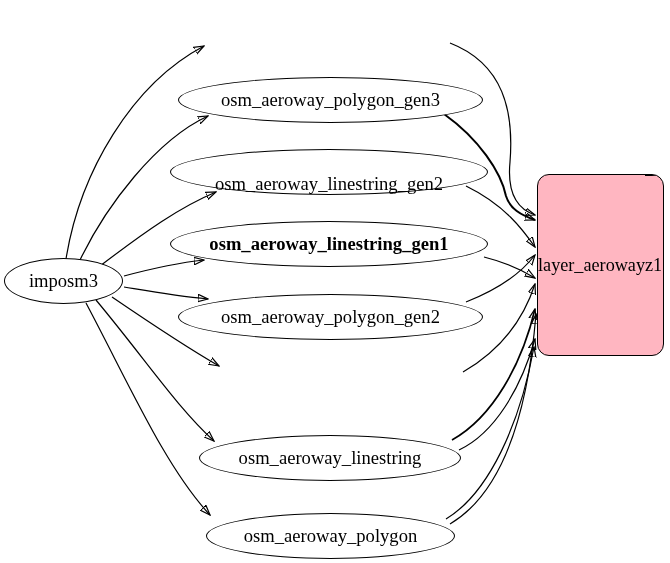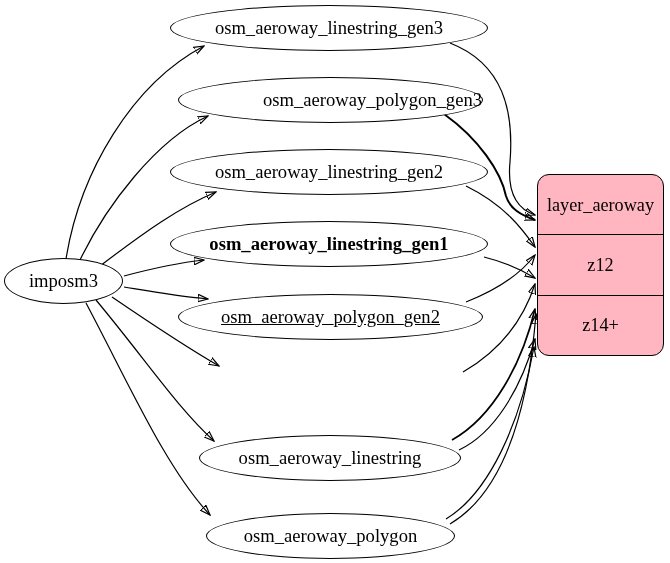--- a/index.html
+++ b/index.html
@@ -12,32 +12,32 @@
   .edges path.thick{stroke-width:2px;}
   .edges path.semithick{stroke-width:1.7px;}
   .node{
     position:absolute;z-index:2;box-sizing:border-box;background:#ffffff;
     border:1.4px solid #000;border-radius:50%;
     display:flex;align-items:center;justify-content:center;
     font-size:18.6px;line-height:1;white-space:nowrap;
   }
   .n-src{left:4px;  top:258px;width:119px;height:46px;justify-content:center;}
   .n1   {left:170px;top:5px;  width:318px;height:46px;}
-  .n2   {left:178px;top:77px; width:305px;height:46px;justify-content:flex-end;}
-  .n3   {left:170px;top:149px;width:318px;height:46px;}
+  .n2   {left:178px;top:77px; width:305px;height:46px;}
+  .n3   {left:170px;top:149px;width:318px;height:46px;align-items:flex-end;}
   .n4   {left:170px;top:221px;width:318px;height:46px;font-weight:bold;}
-  .n5   {left:178px;top:294px;width:305px;height:46px;text-decoration:underline;}
+  .n5   {left:178px;top:294px;width:305px;height:46px;}
   .n6   {left:178px;top:369px;width:305px;height:46px;}
   .n7   {left:199px;top:435px;width:262px;height:46px;}
   .n8   {left:206px;top:513px;width:249px;height:46px;}
   .record{
     position:absolute;z-index:2;box-sizing:border-box;
     left:537px;top:174px;width:127px;height:182px;
     border:1.6px solid #000;border-radius:12px;
-    display:flex;flex-direction:column;overflow:hidden;
+    display:flex;flex-direction:row;overflow:hidden;
     font-size:18.2px;
   }
   .record-row{
     flex:1 1 0;display:flex;align-items:center;justify-content:center;
     line-height:1;white-space:nowrap;
   }
   .record-row + .record-row{border-top:1.4px solid #000;}
 </style>
 </head>
 <body>
@@ -69,23 +69,20 @@
     <path class="semithick" marker-end="url(#ah)" d="M452,440 C493,417 522,364 535,309"></path>
     <path marker-end="url(#ah)" d="M450,524 C509,489 529,398 536,314"></path>
     <path marker-end="url(#ah)" d="M459,450 C495,433 521,388 535,339"></path>
     <path marker-end="url(#ah)" d="M446,519 C489,493 520,424 534,347"></path>
   </svg>
 
   <div class="node n-src">
     <span>imposm3</span>
   </div>
 
-  <div class="node n1">
-    <span>osm_aeroway_linestring_gen3</span>
-  </div>
   <div class="node n2">
     <span>osm_aeroway_polygon_gen3</span>
   </div>
   <div class="node n3">
     <span>osm_aeroway_linestring_gen2</span>
   </div>
   <div class="node n4">
     <span>osm_aeroway_linestring_gen1</span>
   </div>
   <div class="node n5">

